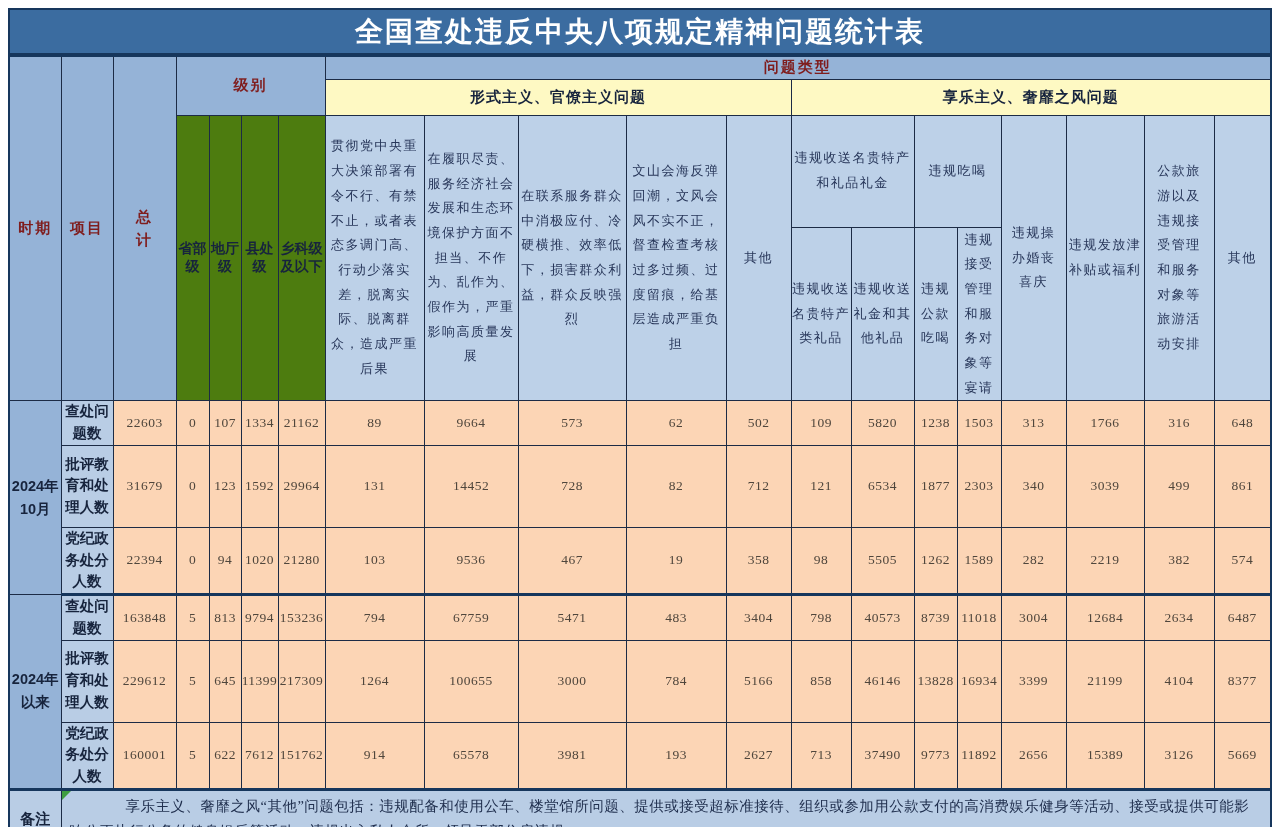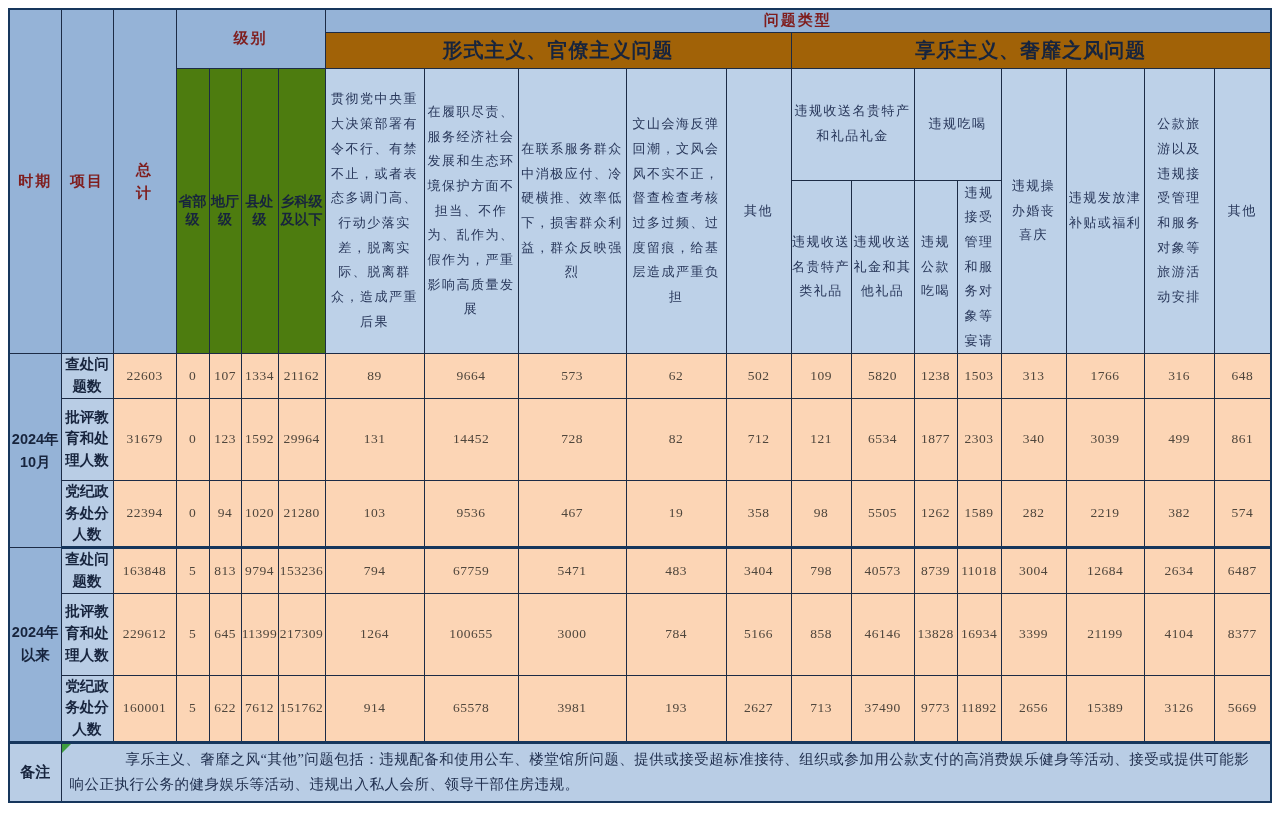--- a/index.html
+++ b/index.html
@@ -27,22 +27,22 @@
   
   .hdr-med{
     background:#95b3d7;font-family:"Liberation Sans","DejaVu Sans",sans-serif;
     font-weight:bold;font-size:15px;letter-spacing:2px;color:#7f1d1d;
   }
   .hdr-lvl{
     background:#4d7c0f;font-family:"Liberation Sans","DejaVu Sans",sans-serif;
     font-weight:bold;font-size:14px;color:#17243d;padding:0 4px;margin-left:20px;
   }
   .hdr-grp{
-    background:#a16207;font-family:"Liberation Sans","DejaVu Sans",sans-serif;
-    font-weight:bold;font-size:20px;letter-spacing:1px;color:#17243d;
+    background:#fef9c3;font-family:"Liberation Sans","DejaVu Sans",sans-serif;
+    font-weight:bold;font-size:15px;letter-spacing:1px;color:#17243d;
   }
   .hdr-desc{
     background:#bdd1e8;font-size:13px;line-height:1.9;letter-spacing:1.5px;
     color:#28375a;padding:2px 6px;
   }
   .hdr-desc.tight{padding:19px 8px;}
   
   .cell-data{
     background:#fcd5b5;font-size:13.5px;color:#4f463c;letter-spacing:0.5px;
   }
@@ -76,20 +76,23 @@
   .comment-tri{
     position:absolute;left:0;top:0;width:0;height:0;
     border-top:9px solid #3f9e3f;border-right:9px solid transparent;
   }
 </style>
 </head>
 <body>
 
 <div class="sheet">
 
+  <div class="title-bar">
+    <span class="title">全国查处违反中央八项规定精神问题统计表</span>
+  </div>
 
   <table class="main">
     <colgroup>
       <col style="width:52px">
         <col style="width:52px">
         <col style="width:63px">
       <col style="width:33px">
         <col style="width:32px">
         <col style="width:37px">
         <col style="width:47px">

